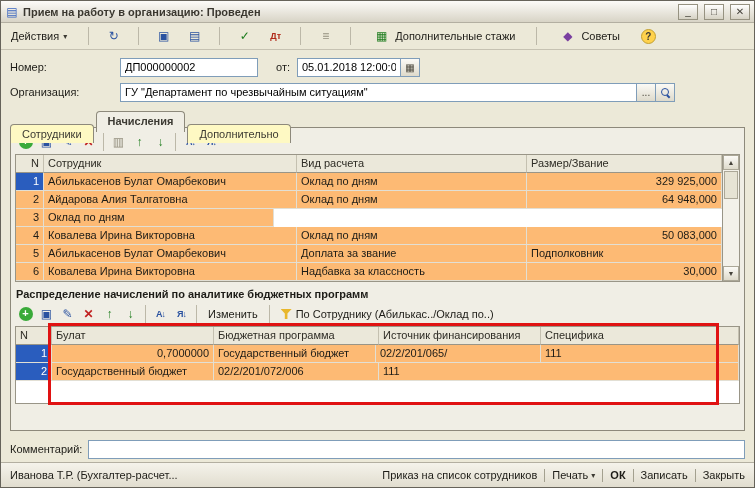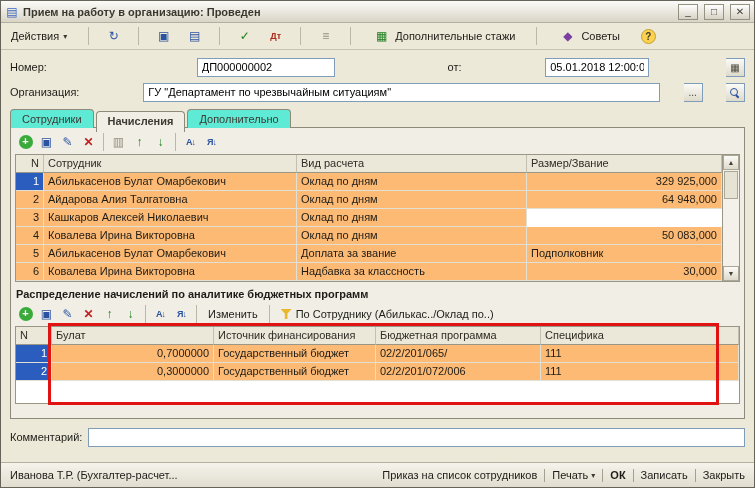--- a/index.html
+++ b/index.html
@@ -19,35 +19,35 @@
   .tbtn { height: 21px; display: flex; align-items: center; gap: 4px; padding: 0 5px; border: 1px solid transparent; border-radius: 2px; white-space: nowrap; }
   .ticon { width: 19px; height: 19px; display: flex; align-items: center; justify-content: center; font-size: 12px; }
   .vsep { width: 1px; height: 18px; background: #bcb8a8; margin: 0 3px; flex: 0 0 1px; }
   .c-blue { color: #2a52a0; } .c-green { color: #1e7d1e; } .c-red { color: #c02020; font-weight: bold; }
   .c-purple { color: #7a3fa0; } .c-gray { color: #94907f; } .c-dt { color: #b02818; font-size: 9px; font-weight: bold; }
   .help-icon { width: 15px; height: 15px; border-radius: 50%; background: #ffd24d; border: 1px solid #c2a033; display: flex; align-items: center; justify-content: center; font-weight: bold; font-size: 10px; color: #3c3a33; margin-left: 3px; }
   .ddarrow { font-size: 8px; color: #3c3a33; }
 
   
   .formarea { padding: 7px 9px 4px; display: flex; flex-direction: column; gap: 5px; }
-  .frow { display: flex; align-items: center; height: 20px; justify-content: space-between; }
+  .frow { display: flex; align-items: center; height: 20px; }
   .flabel { width: 110px; flex: 0 0 110px; }
   input.txt { height: 19px; border: 1px solid #7f9db9; background: #fff; font: inherit; padding: 0 4px; }
   .num-input { width: 138px; }
-  .date-label { margin-left: 36px; margin-right: 7px; }
+  .date-label { margin-left: 18px; margin-right: 7px; }
   .date-input { width: 104px; }
   .sqbtn { width: 19px; height: 19px; border: 1px solid #7f9db9; border-left: none; background: linear-gradient(#fbfaf6, #dedacb); display: flex; align-items: center; justify-content: center; font-size: 10px; color: #4a473c; }
   .org-input { width: 517px; }
   .mag { position: relative; width: 9px; height: 9px; }
   .mag::before { content: ""; position: absolute; left: 0; top: 0; width: 6px; height: 6px; border: 1.5px solid #2a52a0; border-radius: 50%; }
   .mag::after { content: ""; position: absolute; left: 6px; top: 6px; width: 4px; height: 1.5px; background: #2a52a0; transform: rotate(45deg); transform-origin: left center; }
 
   
   .tabs { display: flex; align-items: flex-end; padding-left: 9px; height: 21px; position: relative; z-index: 2; }
-  .tab { padding: 3px 11px; background: #5eead4; border: 1px solid #8d897b; border-bottom: none; border-radius: 4px 4px 0 0; margin-right: 2px; position: relative; top: 1px; color: #3c3a33; }
+  .tab { padding: 3px 11px; background: #fef9c3; border: 1px solid #8d897b; border-bottom: none; border-radius: 4px 4px 0 0; margin-right: 2px; position: relative; top: 16px; color: #3c3a33; }
   .tab.active { background: #f0eee5; font-weight: bold; padding-bottom: 5px; top: 5px; }
 
   
   .panel { flex: 1; margin: 0 9px; border: 1px solid #8d897b; background: #f0eee5; display: flex; flex-direction: column; padding: 2px 4px 4px; position: relative; z-index: 1; }
 
   
   .gridbar { height: 24px; flex: 0 0 24px; display: flex; align-items: center; gap: 2px; padding: 1px 1px; }
   .gicon { width: 19px; height: 19px; display: flex; align-items: center; justify-content: center; font-size: 12px; }
   .add-circle { width: 14px; height: 14px; border-radius: 50%; background: #3aaa3a; color: #fff; font-weight: bold; font-size: 11px; line-height: 13px; text-align: center; }
   .sort-ic { font-size: 9px; font-weight: bold; color: #2a52a0; letter-spacing: -1px; }
@@ -82,21 +82,21 @@
   .a-prog { flex: 0 0 165px; }
   .a-spec { flex: 1; }
   .filler { flex: 1; background: #fff; }
   .annotation { position: absolute; left: 33px; right: 21px; top: -3px; height: 82px; border: 3px solid #e01212; pointer-events: none; z-index: 6; }
 
   
   .comment-row { flex: 0 0 26px; display: flex; align-items: center; gap: 6px; padding: 0 9px; margin-top: 5px; }
   .comment-row input { flex: 1; }
 
   
-  .statusbar { flex: 0 0 25px; display: flex; align-items: center; border-top: 1px solid #b3afa1; background: linear-gradient(#f5f3eb, #e1ddcf); padding: 0 9px; margin-top: 12px; }
+  .statusbar { flex: 0 0 25px; display: flex; align-items: center; border-top: 1px solid #b3afa1; background: linear-gradient(#f5f3eb, #e1ddcf); padding: 0 9px; margin-top: 0; }
   .status-user { max-width: 270px; white-space: nowrap; overflow: hidden; color: #1d1c17; }
   .status-right { margin-left: auto; display: flex; align-items: center; gap: 7px; }
   .ssep { width: 1px; height: 13px; background: #a3a08f; }
   .sitem { white-space: nowrap; display: flex; align-items: center; gap: 3px; }
   .sbold { font-weight: bold; }
 </style>
 </head>
 <body>
 
 <div class="window">
@@ -194,21 +194,20 @@
           <span class="td c-size num">329 925,000</span>
         </div>
         <div class="tr">
           <span class="td c-n">2</span>
           <span class="td c-emp">Айдарова Алия Талгатовна</span>
           <span class="td c-calc">Оклад по дням</span>
           <span class="td c-size num">64 948,000</span>
         </div>
         <div class="tr">
           <span class="td c-n">3</span>
-          <span class="td c-emp">Кашкаров Алексей Николаевич</span>
           <span class="td c-calc">Оклад по дням</span>
         </div>
         <div class="tr">
           <span class="td c-n">4</span>
           <span class="td c-emp">Ковалева Ирина Викторовна</span>
           <span class="td c-calc">Оклад по дням</span>
           <span class="td c-size num">50 083,000</span>
         </div>
         <div class="tr">
           <span class="td c-n">5</span>
@@ -252,34 +251,33 @@
         <span class="funnel"></span>
         <span>По Сотруднику (Абилькас../Оклад по..)</span>
       </span>
     </div>
 
     <div class="alloc-wrap">
       <div class="tbl">
         <div class="tr">
           <span class="th a-n">N</span>
           <span class="th a-share">Булат</span>
+          <span class="th a-prog">Бюджетная программа</span>
           <span class="th a-src">Источник финансирования</span>
-          <span class="th a-prog">Бюджетная программа</span>
           <span class="th a-spec">Специфика</span>
         </div>
         <div class="tr">
           <span class="td a-n sel num">1</span>
           <span class="td a-share num">0,7000000</span>
           <span class="td a-src">Государственный бюджет</span>
           <span class="td a-prog">02/2/201/065/</span>
           <span class="td a-spec">111</span>
         </div>
         <div class="tr">
           <span class="td a-n sel num">2</span>
-          <span class="td a-share num">0,3000000</span>
           <span class="td a-src">Государственный бюджет</span>
           <span class="td a-prog">02/2/201/072/006</span>
           <span class="td a-spec">111</span>
         </div>
         <div class="filler"></div>
       </div>
       <div class="annotation"></div>
     </div>
 
   </div>

